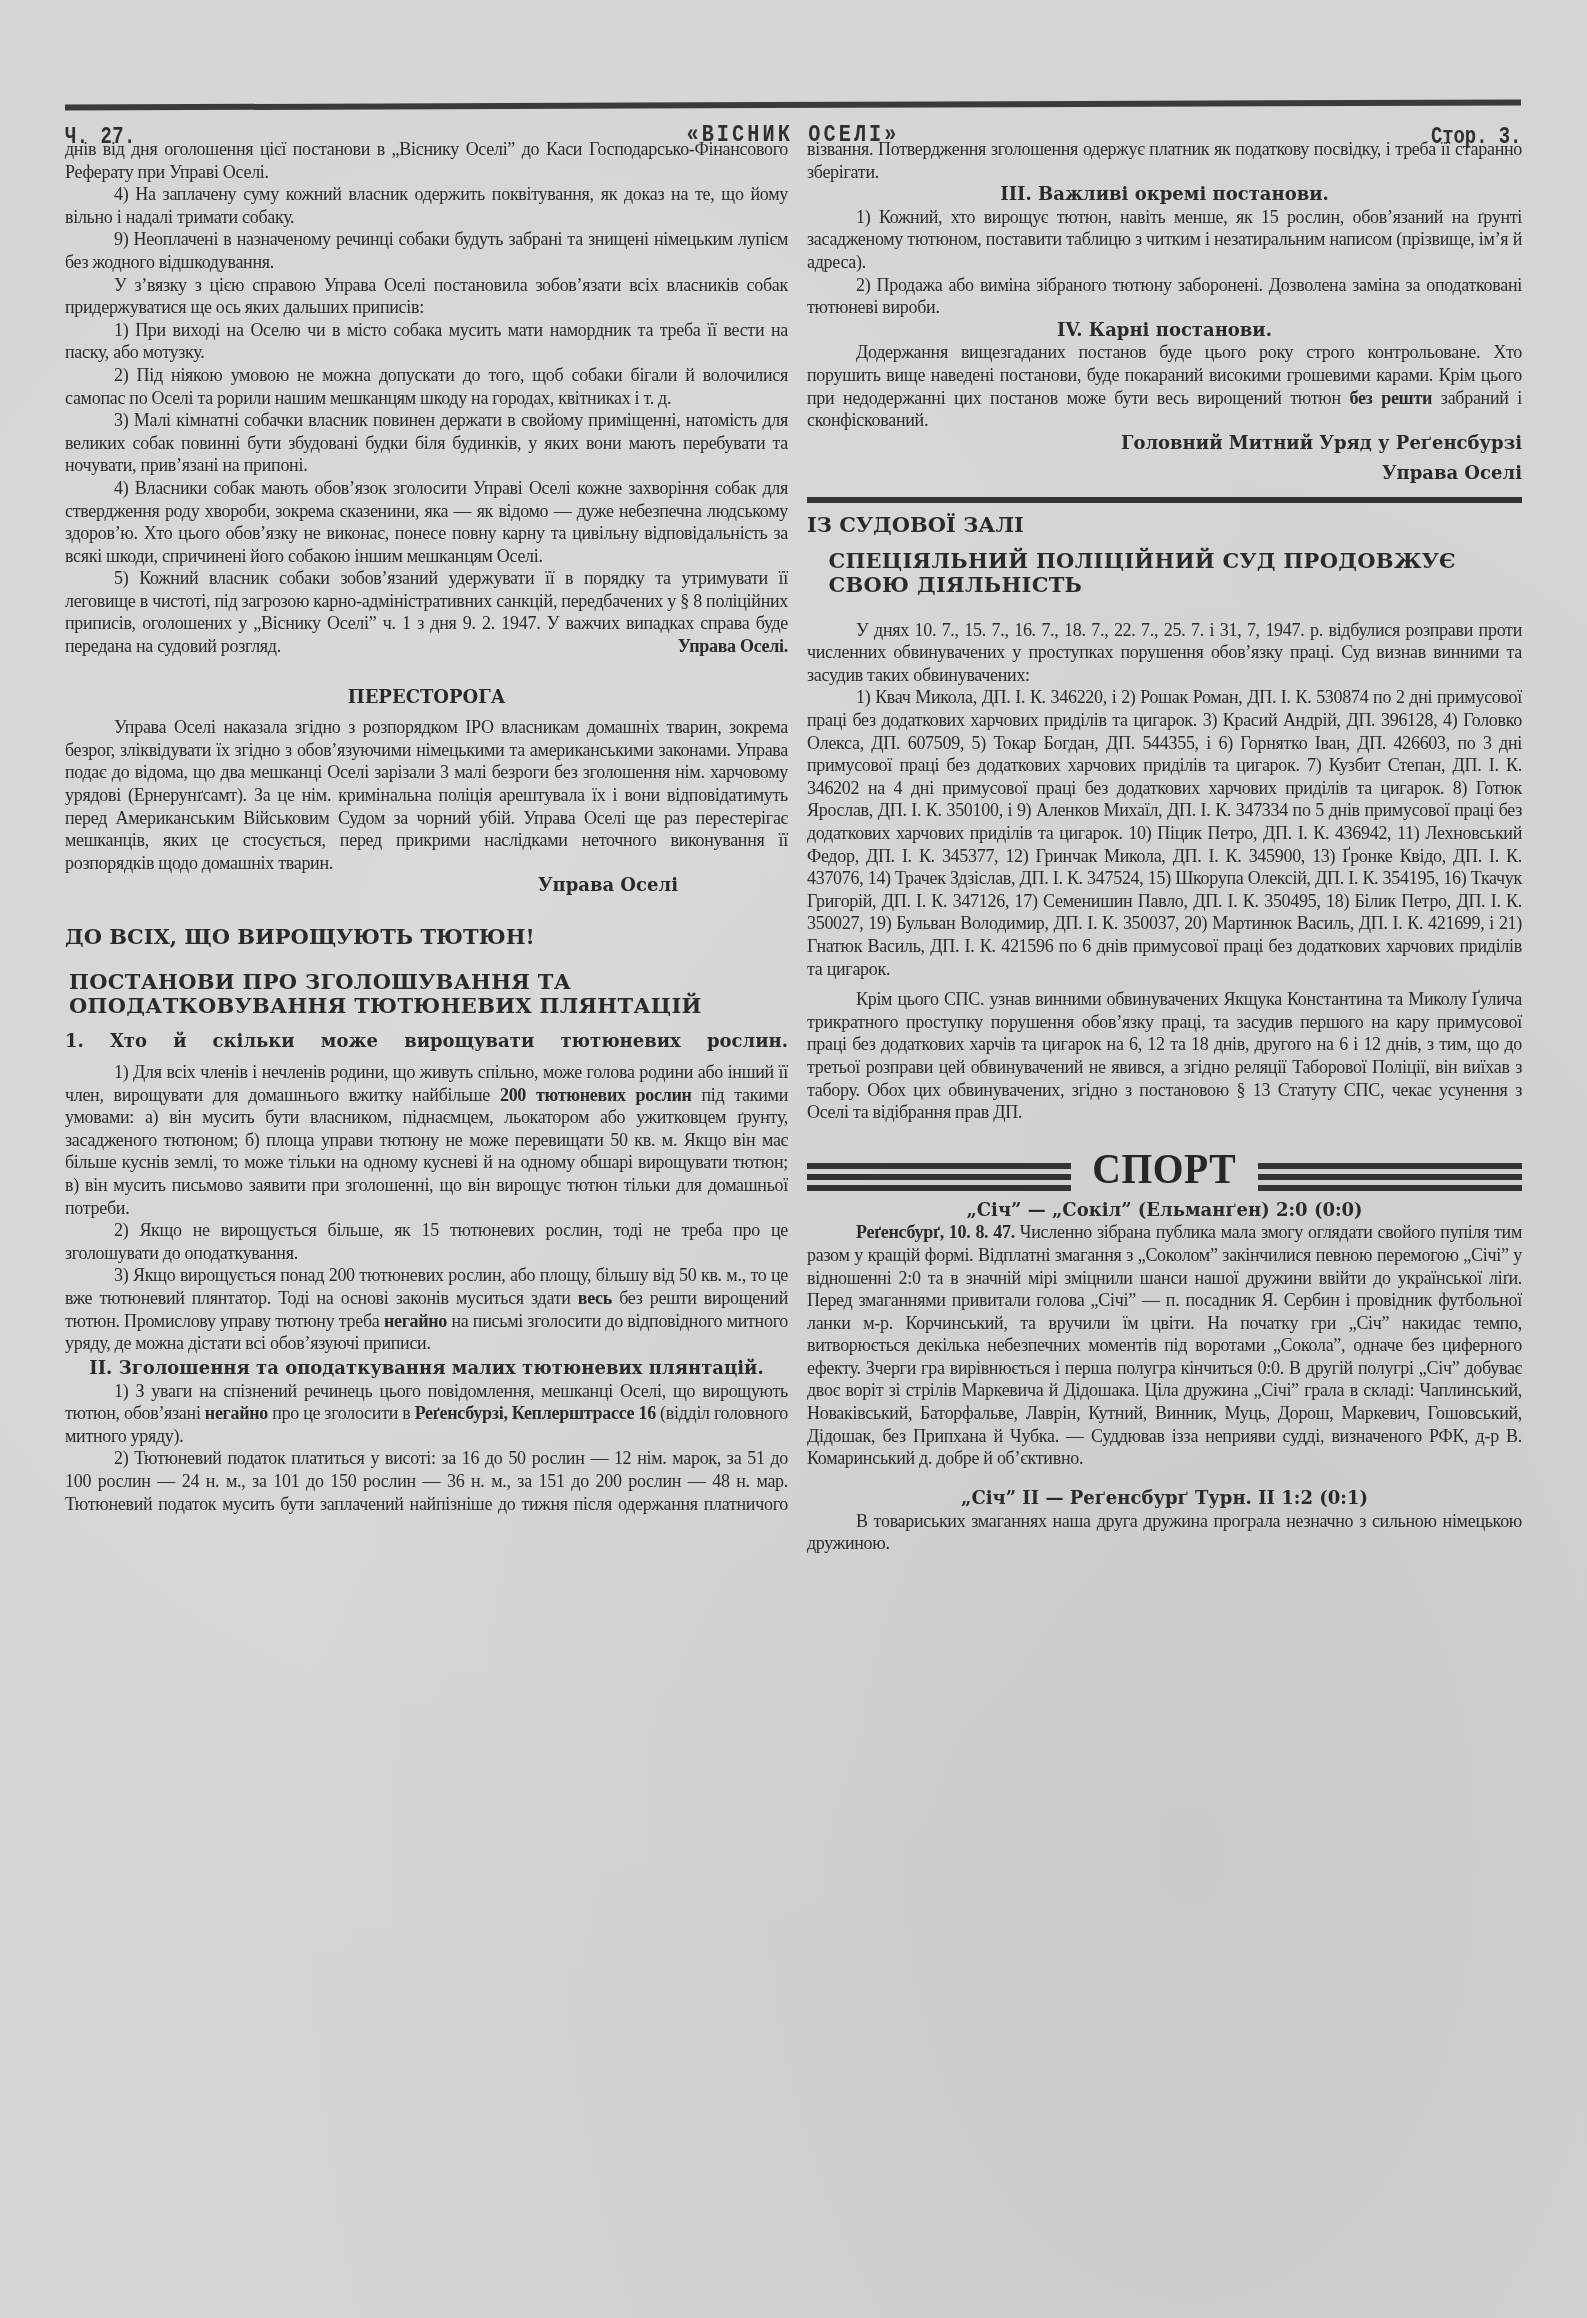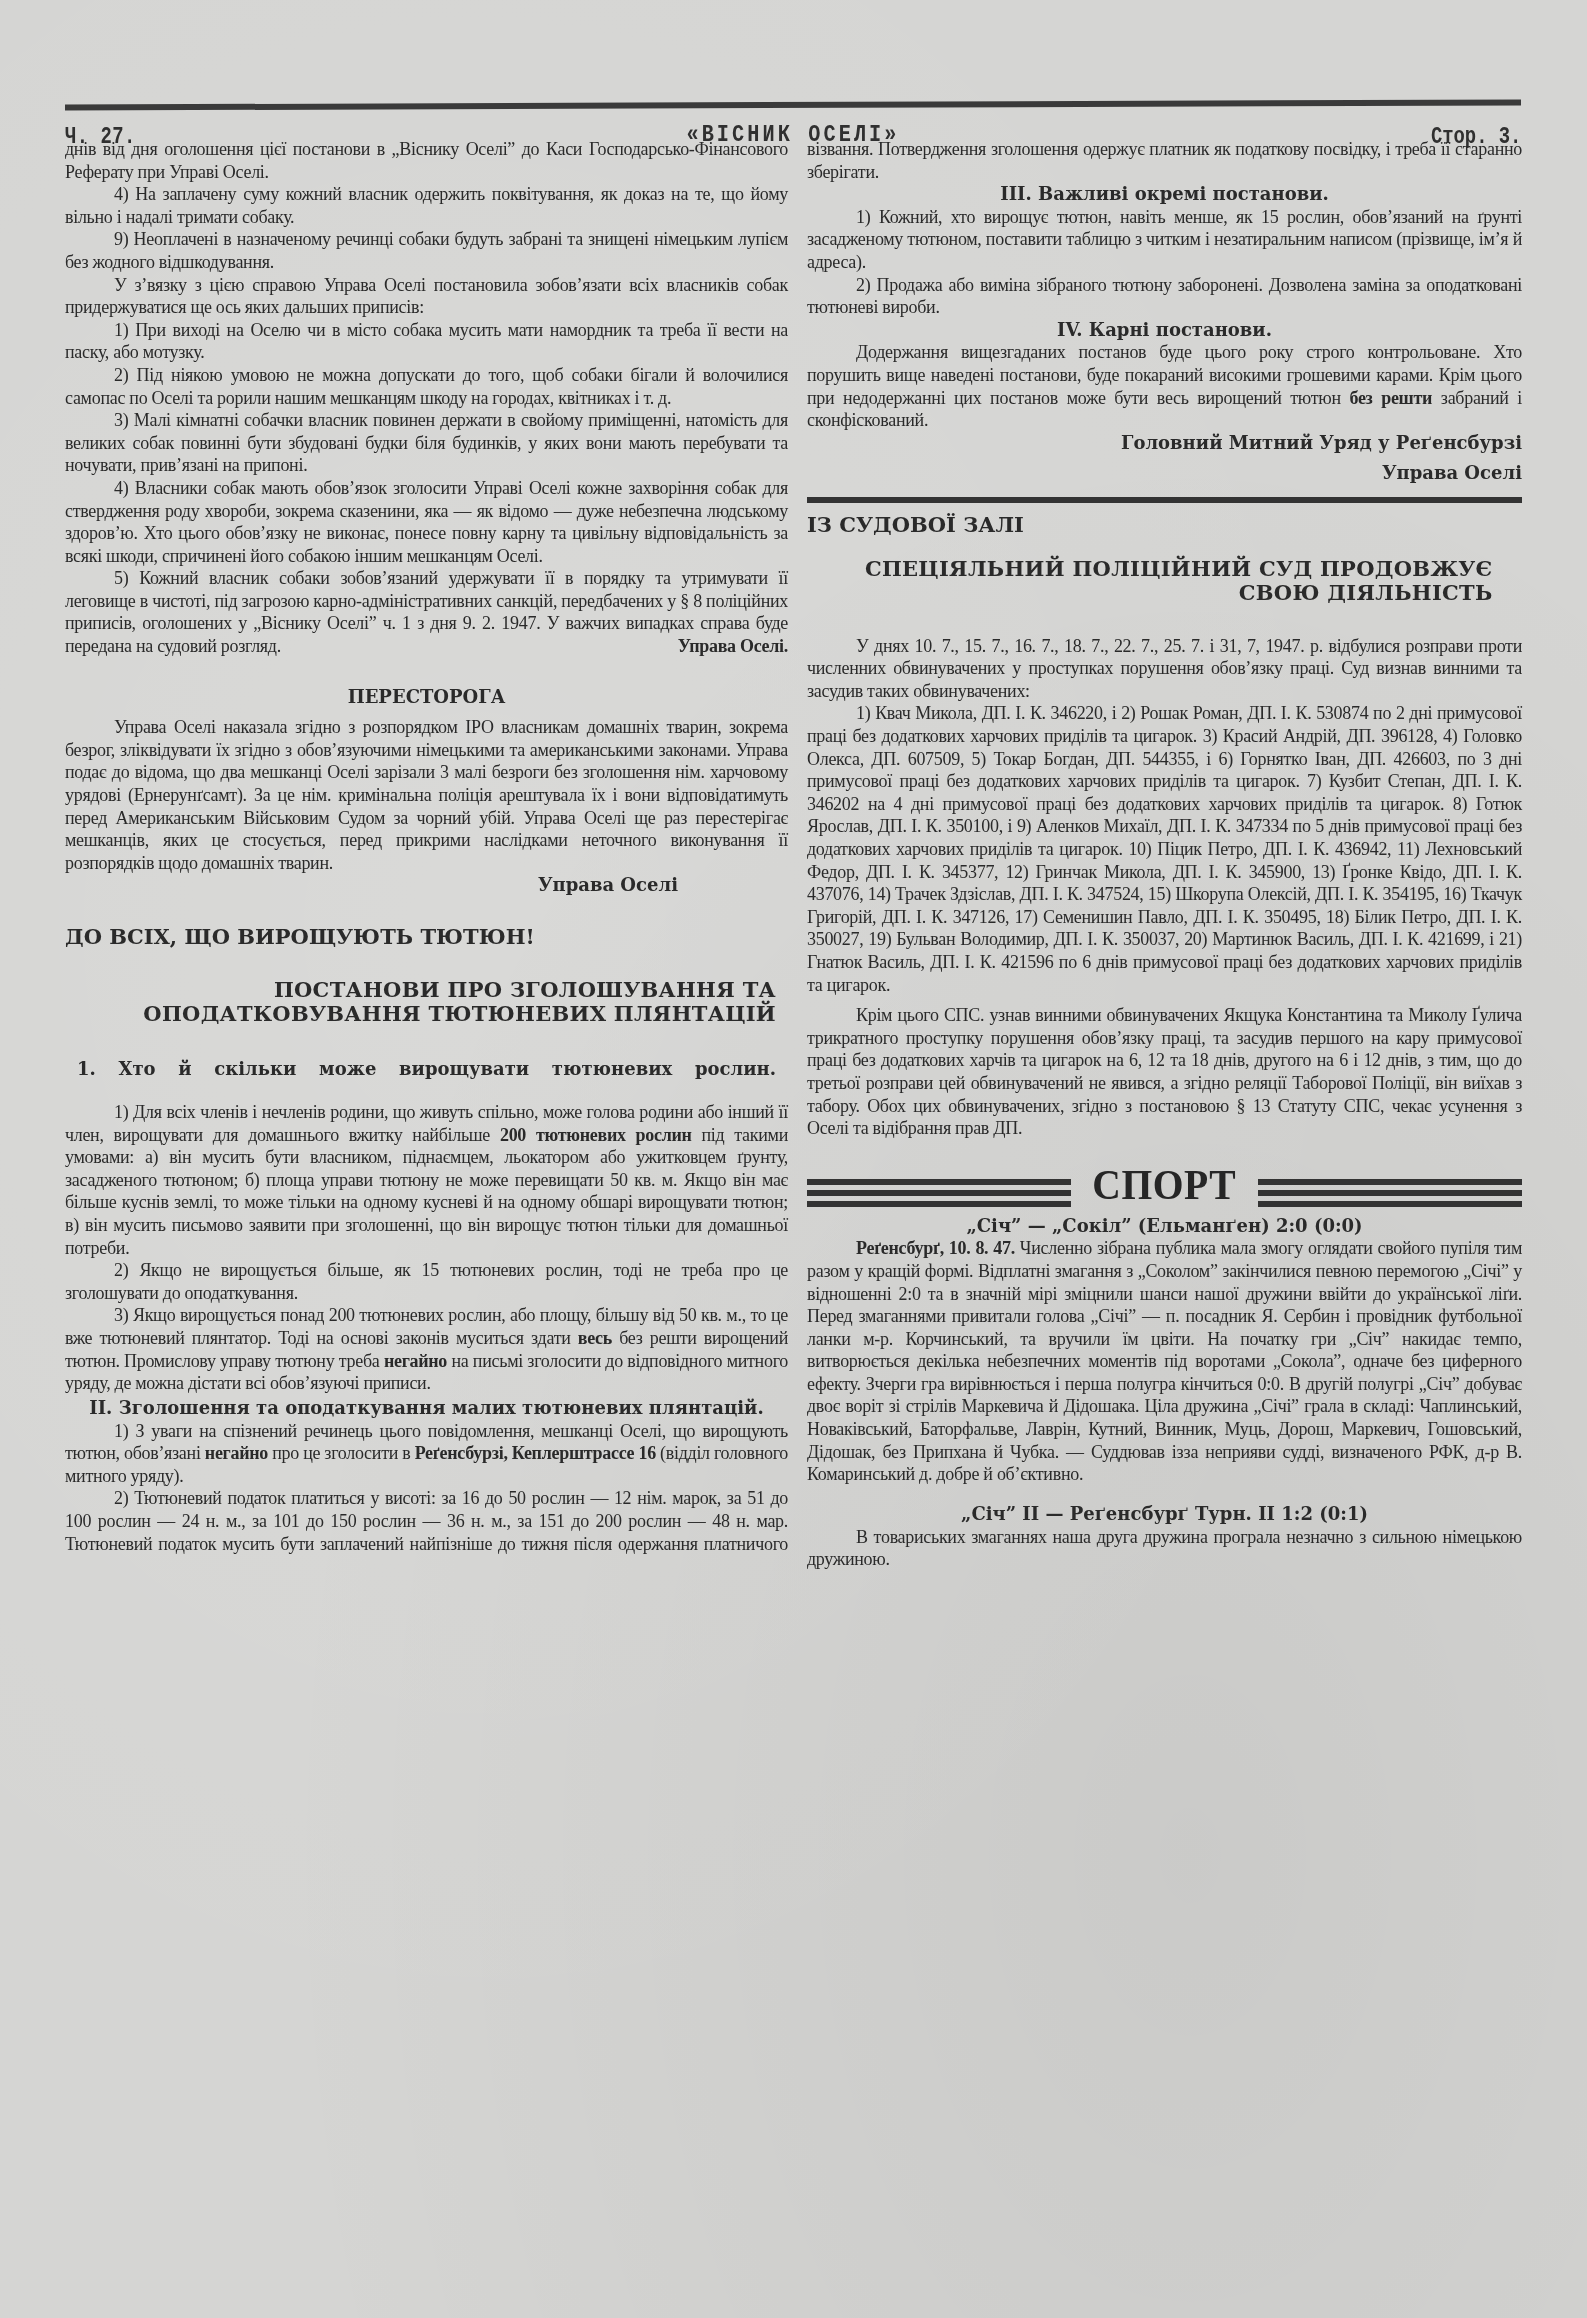--- a/index.html
+++ b/index.html
@@ -36,23 +36,23 @@
     margin: 0; text-indent: 0; letter-spacing: -0.3px;
     font-family: Liberation Serif, serif;
     transform-origin: left top;
   }
   .ind { text-indent: 49px; }
   .b { font-weight: bold; }
   .sig { text-align: right; font-weight: bold; font-size: 18px; line-height: 22.6px; margin: 0; }
   .sig-inline { float: right; font-weight: bold; }
   .clear::after { content: ""; display: block; clear: both; }
   .h-sub { text-align: center; font-weight: bold; font-size: 18px; line-height: 22.6px; margin: 0; }
-  .h-big { text-align: right; font-weight: bold; font-size: 21px; line-height: 24px; margin: 12px; letter-spacing: 0.3px; }
+  .h-big { text-align: left; font-weight: bold; font-size: 21px; line-height: 24px; margin: 4px; letter-spacing: 0.3px; }
   .h-left { text-align: left; font-weight: bold; font-size: 21px; line-height: 24px; margin: 0; }
-  .h-numbered { font-weight: bold; font-size: 18px; line-height: 22.6px; margin: 12px; text-align: justify; text-align-last: justify; }
+  .h-numbered { font-weight: bold; font-size: 18px; line-height: 22.6px; margin: 0; text-align: justify; text-align-last: justify; }
 
   .gap-s { height: 8px; }
   .gap-m { height: 17.4px; }
   .gap-l { height: 28px; }
 
   .rule-thick { height: 6.4px; background: #333; margin: 11.6px 0 10.4px 0; }
 
   
   .sport-head { display: flex; align-items: flex-end; justify-content: space-between; height: 45px; margin-top: 4.6px; }
   .sport-lines { width: 264px; display: flex; flex-direction: column; gap: 5.2px; }

